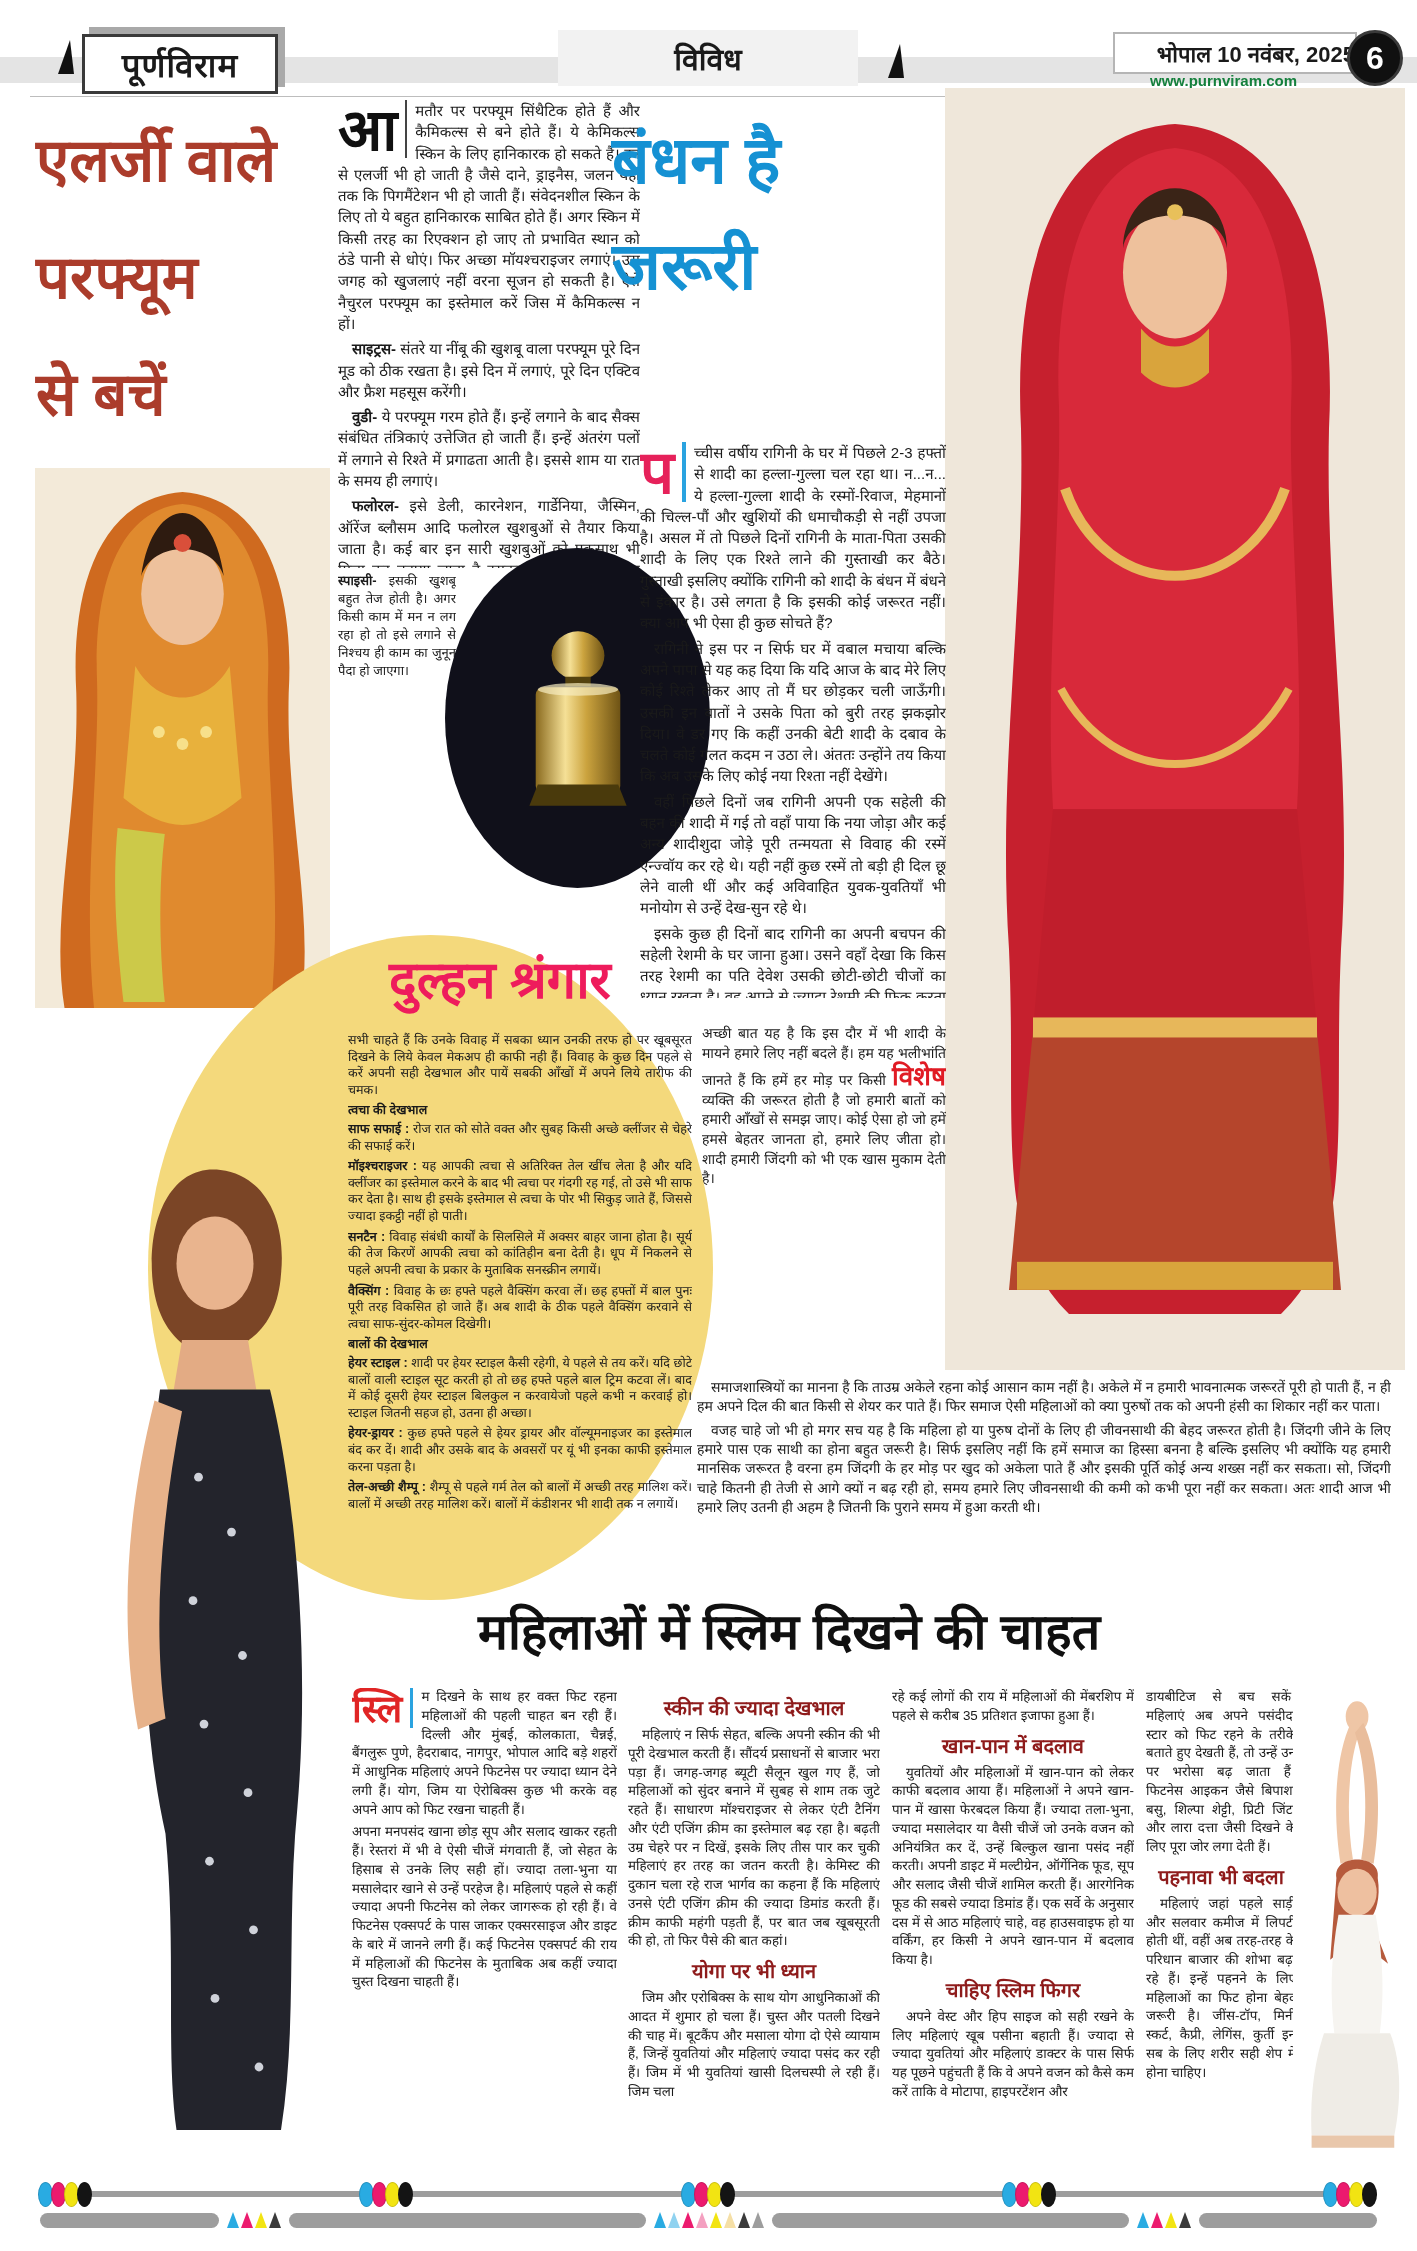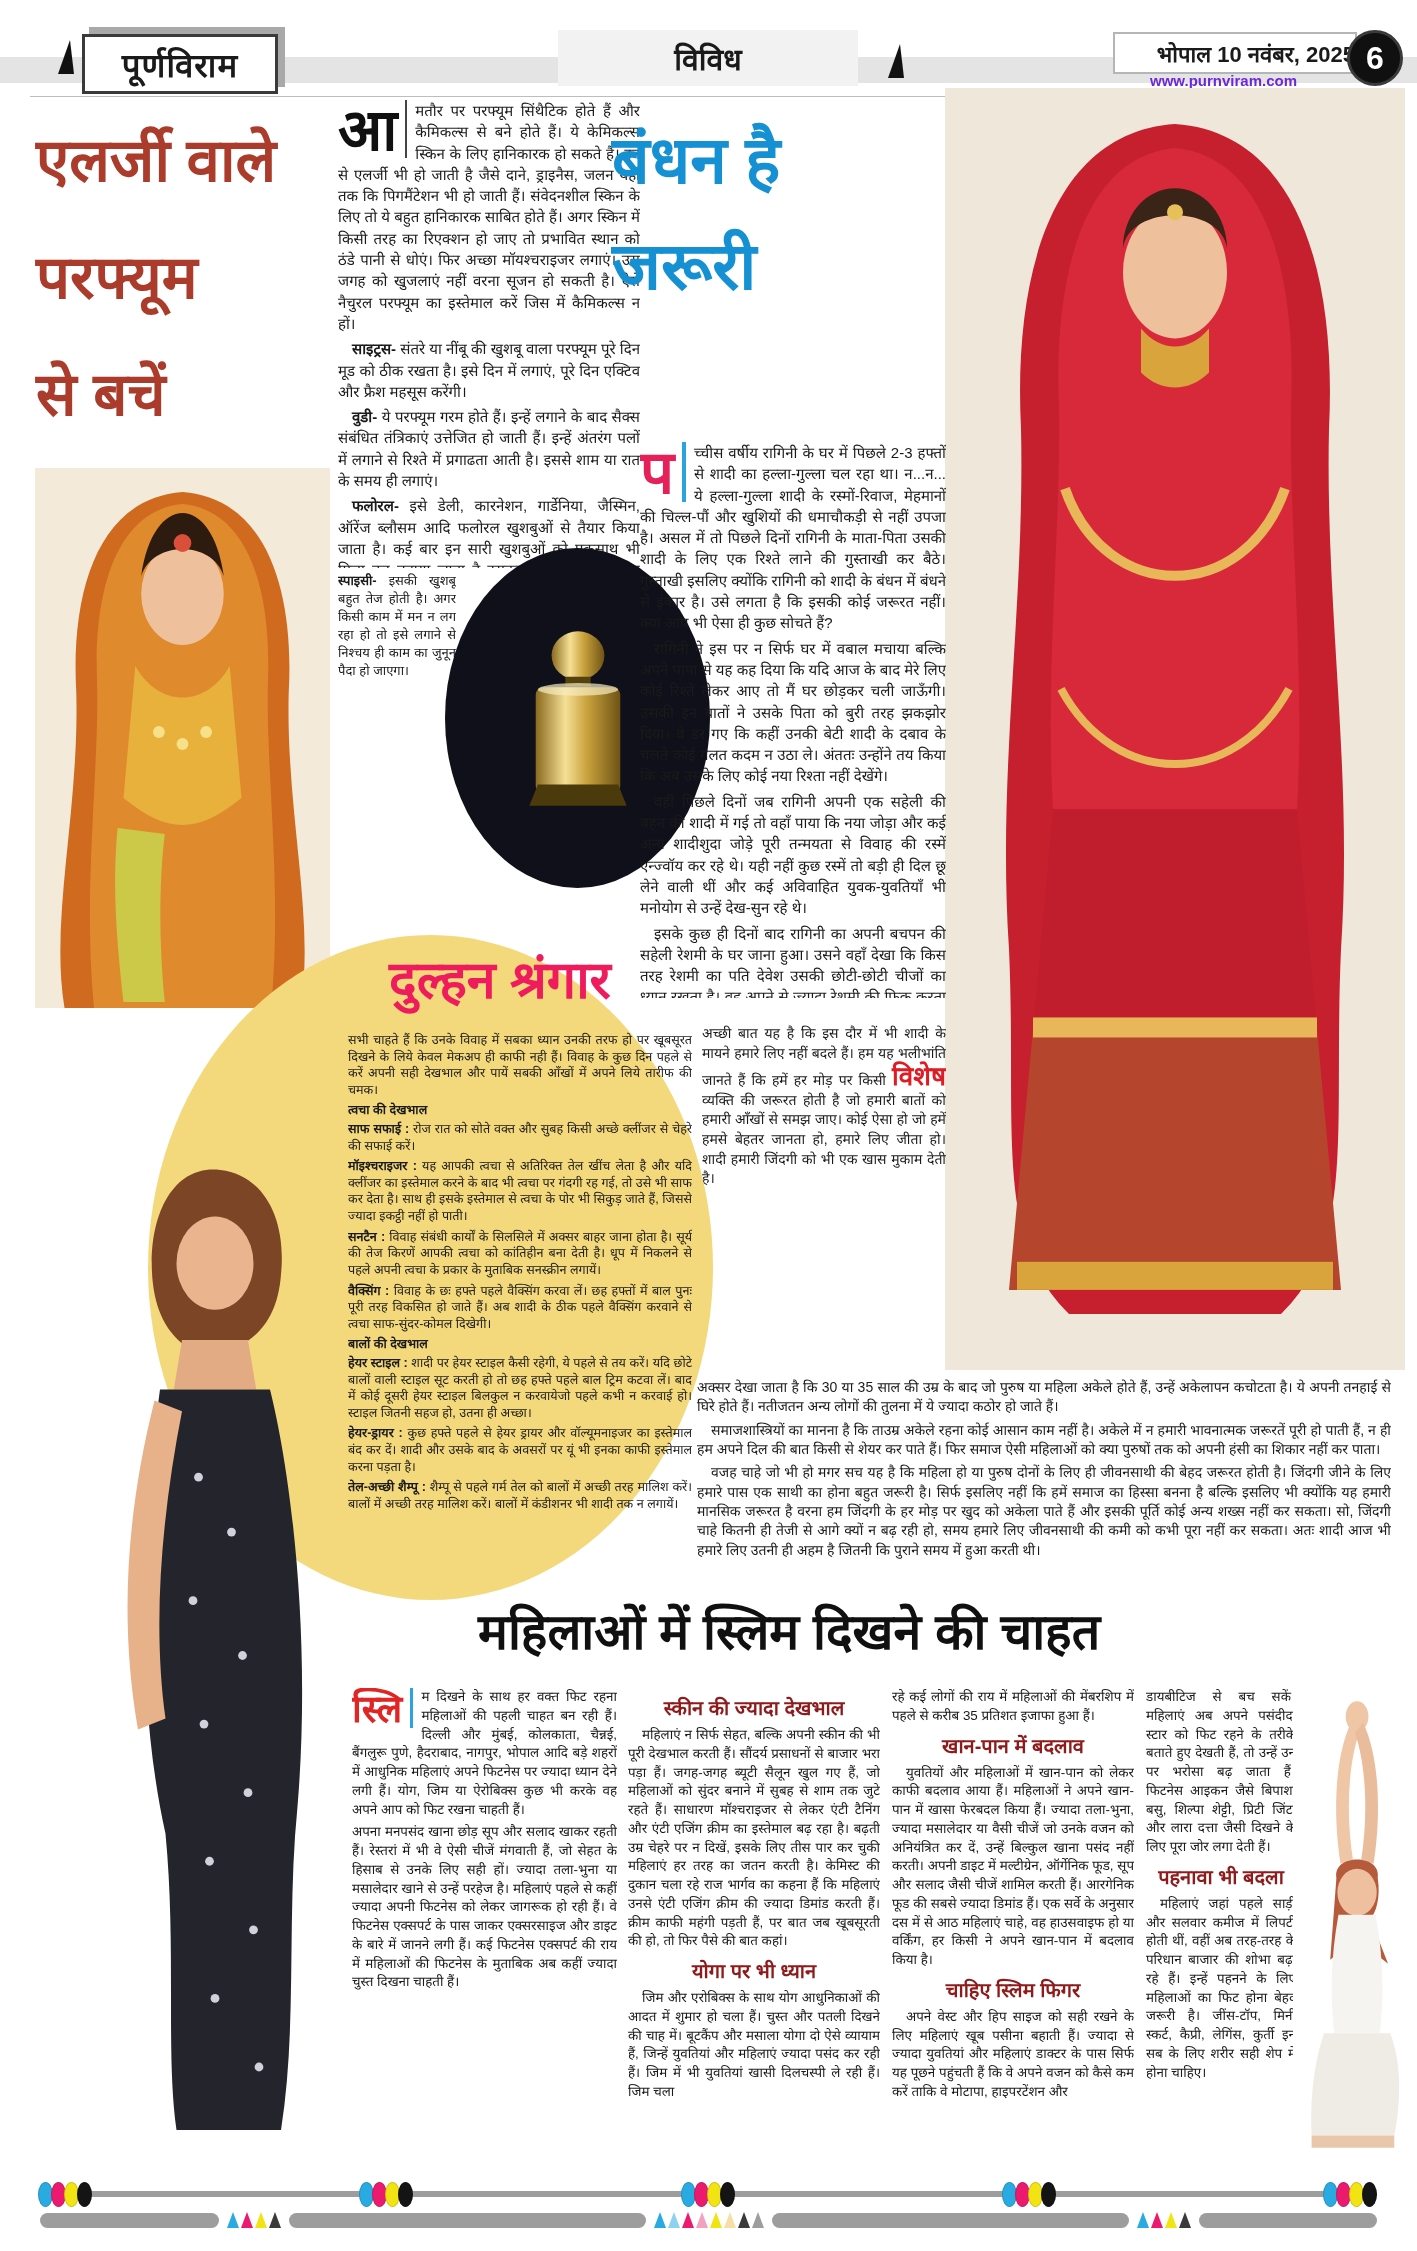--- a/index.html
+++ b/index.html
@@ -15,21 +15,21 @@
   .masthead{left:82px;top:34px;width:190px;height:54px;background:#fff;border:3px solid #3a3a3a;
             box-shadow:7px -7px 0 #a9a9a9;display:flex;align-items:center;justify-content:center;
             font-size:33px;font-weight:bold;letter-spacing:1px;}
   .section-box{left:558px;top:30px;width:300px;height:56px;background:#f2f2f2;
                display:flex;align-items:center;justify-content:center;font-size:30px;font-weight:bold;}
   .tri{width:0;height:0;border-left:12px solid transparent;border-right:4px solid transparent;
        border-bottom:34px solid #111;}
   .tri-a{left:58px;top:40px;} .tri-b{left:588px;top:44px;} .tri-c{left:888px;top:44px;}
   .date-box{right:60px;top:32px;width:240px;height:38px;background:#fff;border:2px solid #b5b5b5;
             display:flex;align-items:center;justify-content:flex-end;font-size:22px;font-weight:bold;}
-  .website{right:120px;top:72px;font-size:15px;font-weight:bold;color:#6d28d9;}
+  .website{right:120px;top:72px;font-size:15px;font-weight:bold;color:#15803d;}
   .page-num{right:14px;top:30px;width:50px;height:50px;background:#101010;color:#fff;border-radius:50%;
             display:flex;align-items:center;justify-content:center;font-size:32px;font-weight:bold;
             border:3px solid #3a3a3a;}
 
   
   .headline-red{left:36px;top:102px;width:310px;font-size:60px;font-weight:bold;color:#ab3c2b;line-height:1.95;}
   .headline-blue{left:612px;top:108px;width:345px;font-size:66px;font-weight:bold;color:#1591d3;line-height:1.6;}
   .headline-slim{left:478px;top:1596px;width:885px;font-size:50px;font-weight:bold;color:#101010;}
 
   
@@ -209,21 +209,20 @@
 
   <div class="abs marriage-b just clip">
     <p class="para nofirst">
       <span>अच्छी बात यह है कि इस दौर में भी शादी के मायने हमारे लिए नहीं बदले हैं। हम यह भलीभांति जानते हैं कि हमें हर मोड़ पर किसी</span>
       <span class="red-word">विशेष</span>
       <span>व्यक्ति की जरूरत होती है जो हमारी बातों को हमारी आँखों से समझ जाए। कोई ऐसा हो जो हमें हमसे बेहतर जानता हो, हमारे लिए जीता हो। शादी हमारी जिंदगी को भी एक खास मुकाम देती है।</span>
     </p>
   </div>
 
   <div class="abs marriage-c just clip">
-    <p class="para nofirst">अक्सर देखा जाता है कि 30 या 35 साल की उम्र के बाद जो पुरुष या महिला अकेले होते हैं, उन्हें अकेलापन कचोटता है। ये अपनी तनहाई से घिरे होते हैं। नतीजतन अन्य लोगों की तुलना में ये ज्यादा कठोर हो जाते हैं।</p>
     <p class="para">समाजशास्त्रियों का मानना है कि ताउम्र अकेले रहना कोई आसान काम नहीं है। अकेले में न हमारी भावनात्मक जरूरतें पूरी हो पाती हैं, न ही हम अपने दिल की बात किसी से शेयर कर पाते हैं। फिर समाज ऐसी महिलाओं को क्या पुरुषों तक को अपनी हंसी का शिकार नहीं कर पाता।</p>
     <p class="para">वजह चाहे जो भी हो मगर सच यह है कि महिला हो या पुरुष दोनों के लिए ही जीवनसाथी की बेहद जरूरत होती है। जिंदगी जीने के लिए हमारे पास एक साथी का होना बहुत जरूरी है। सिर्फ इसलिए नहीं कि हमें समाज का हिस्सा बनना है बल्कि इसलिए भी क्योंकि यह हमारी मानसिक जरूरत है वरना हम जिंदगी के हर मोड़ पर खुद को अकेला पाते हैं और इसकी पूर्ति कोई अन्य शख्स नहीं कर सकता। सो, जिंदगी चाहे कितनी ही तेजी से आगे क्यों न बढ़ रही हो, समय हमारे लिए जीवनसाथी की कमी को कभी पूरा नहीं कर सकता। अतः शादी आज भी हमारे लिए उतनी ही अहम है जितनी कि पुराने समय में हुआ करती थी।</p>
   </div>
 
   <div class="abs yellow-circle"></div>
   <div class="abs circle-title">दुल्हन श्रंगार</div>
   <div class="abs circle-text just clip">
     <p class="para nofirst">सभी चाहते हैं कि उनके विवाह में सबका ध्यान उनकी तरफ हो पर खूबसूरत दिखने के लिये केवल मेकअप ही काफी नही हैं। विवाह के कुछ दिन पहले से करें अपनी सही देखभाल और पायें सबकी आँखों में अपने लिये तारीफ की चमक।</p>
     <div class="circle-subhead">त्वचा की देखभाल</div>
     <p class="para nofirst">

